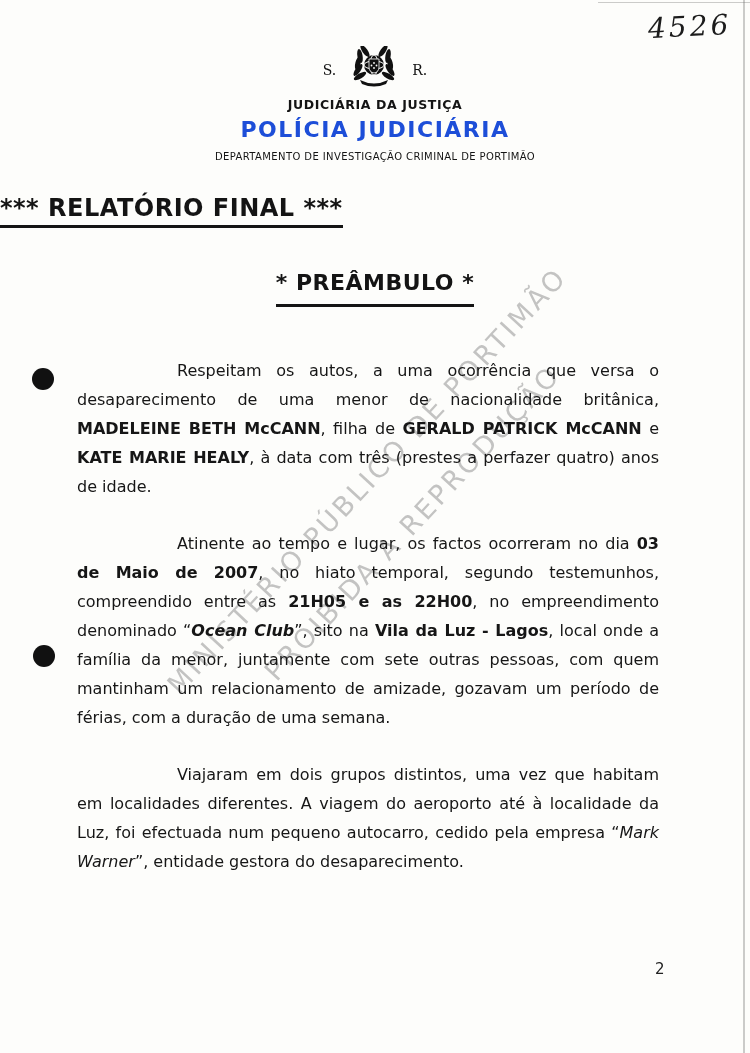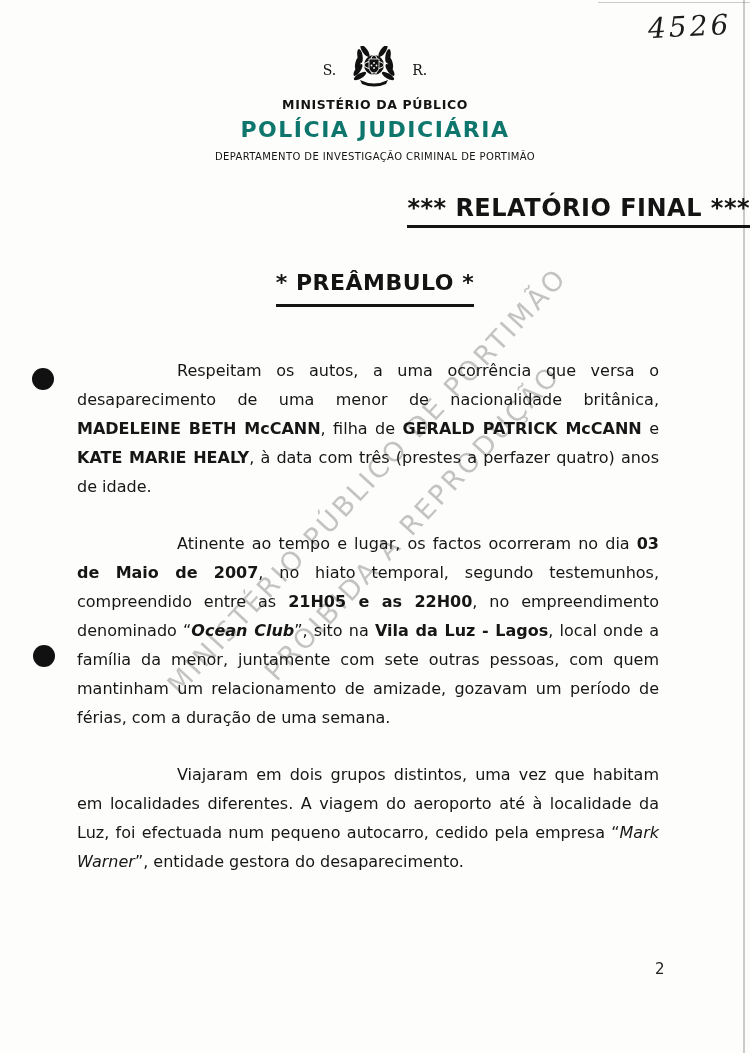--- a/index.html
+++ b/index.html
@@ -21,24 +21,24 @@
     position:absolute;left:648px;top:10px;
     font-family:"DejaVu Serif","Liberation Serif",serif;
     font-style:italic;font-size:28px;color:#1c1c1c;
     transform:rotate(-3deg);letter-spacing:3px;
   }
   
   .header{position:absolute;top:46px;left:0;width:100%;text-align:center;}
   .sr-row{display:flex;justify-content:center;align-items:center;gap:14px;}
   .sr-initial{font-family:"DejaVu Serif","Liberation Serif",serif;font-size:14px;color:#111;}
   .ministry{margin-top:3px;font-size:12.5px;font-weight:bold;letter-spacing:0.6px;color:#141414;}
-  .agency{margin-top:5px;font-size:22px;font-weight:bold;letter-spacing:1.5px;color:#0f766e;}
+  .agency{margin-top:5px;font-size:22px;font-weight:bold;letter-spacing:1.5px;color:#1d4ed8;}
   .department{margin-top:9px;font-size:10px;font-weight:normal;letter-spacing:0.4px;color:#141414;}
   
-  .title-wrap{position:absolute;top:194px;left:0;width:100%;text-align:right;}
+  .title-wrap{position:absolute;top:194px;left:0;width:100%;text-align:left;}
   .subtitle-wrap{position:absolute;top:270px;left:0;width:100%;text-align:center;}
   .doc-title{
     display:inline-block;font-size:24px;font-weight:bold;letter-spacing:0.5px;
     border-bottom:3px solid #141414;padding-bottom:3px;color:#141414;
   }
   .doc-subtitle{
     display:inline-block;font-size:22px;font-weight:bold;letter-spacing:0.5px;
     border-bottom:3px solid #141414;padding-bottom:9px;color:#141414;
   }
   
@@ -96,21 +96,21 @@
           <g fill="#fdfdfb">
             <circle cx="24" cy="17" r="0.9"></circle>
             <circle cx="21.5" cy="19.5" r="0.9"></circle>
             <circle cx="26.5" cy="19.5" r="0.9"></circle>
             <circle cx="24" cy="22" r="0.9"></circle>
           </g>
         </svg>
       </span>
       <span class="sr-initial">R.</span>
     </div>
-    <div class="ministry">MINISTÉRIO DA PÚBLICO</div>
+    <div class="ministry">JUDICIÁRIA DA JUSTIÇA</div>
     <div class="agency">POLÍCIA JUDICIÁRIA</div>
     <div class="department">DEPARTAMENTO DE INVESTIGAÇÃO CRIMINAL DE PORTIMÃO</div>
   </div>
 
   <div class="title-wrap">
     <span class="doc-title">*** RELATÓRIO FINAL ***</span>
   </div>
   <div class="subtitle-wrap">
     <span class="doc-subtitle">* PREÂMBULO *</span>
   </div>

